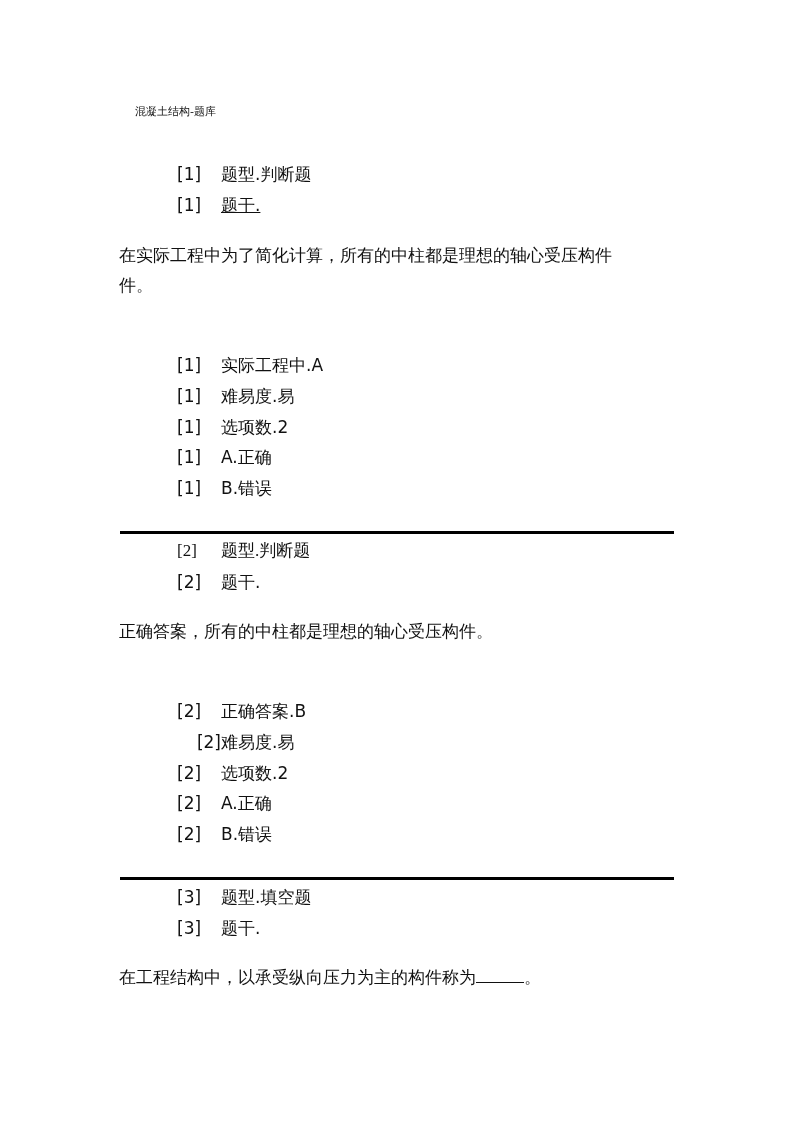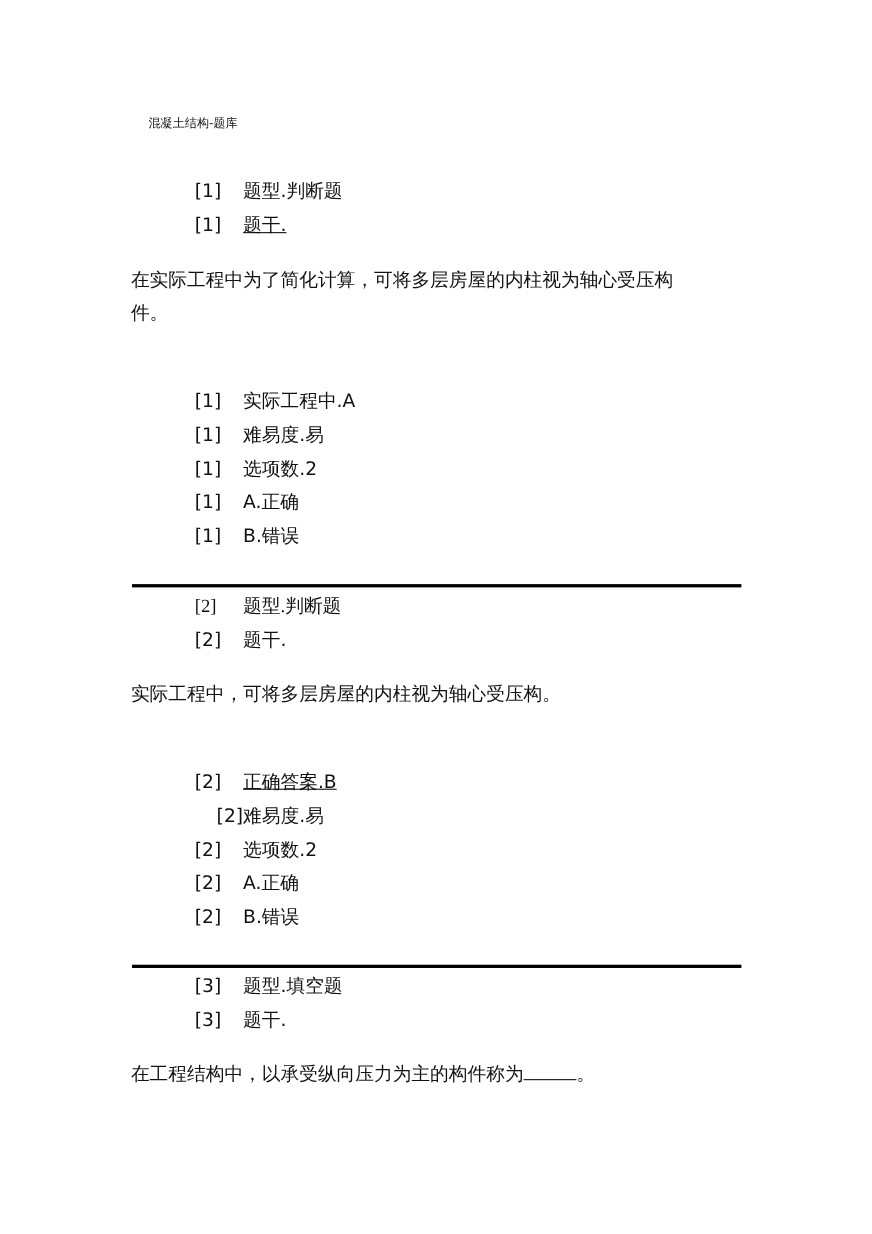--- a/index.html
+++ b/index.html
@@ -35,21 +35,21 @@
 
 <div class="doc-title">混凝土结构-题库</div>
 
 <div class="meta-line" style="top:163px;">
   <span class="idx">[1]</span><span>题型.判断题</span>
 </div>
 <div class="meta-line" style="top:194px;text-decoration:underline;">
   <span class="idx">[1]</span><span>题干.</span>
 </div>
 <div class="stem" style="top:240px;">
-  <div>在实际工程中为了简化计算，可将多层房屋的内柱视为轴心受压构</div>
+  <div>在实际工程中为了简化计算，所有的中柱都是理想的轴心受压构件</div>
   <div>件。</div>
 </div>
 <div class="meta-line" style="top:354px;">
   <span class="idx">[1]</span><span>实际工程中.A</span>
 </div>
 <div class="meta-line" style="top:385px;">
   <span class="idx">[1]</span><span>难易度.易</span>
 </div>
 <div class="meta-line" style="top:416px;">
   <span class="idx">[1]</span><span>选项数.2</span>
@@ -63,23 +63,23 @@
 
 <div class="rule" style="top:531px;"></div>
 
 <div class="meta-line" style="top:540px;font-family:Liberation Serif, serif;">
   <span class="idx">[2]</span><span>题型.判断题</span>
 </div>
 <div class="meta-line" style="top:571px;">
   <span class="idx">[2]</span><span>题干.</span>
 </div>
 <div class="stem" style="top:616px;">
-  <div>实际工程中，可将多层房屋的内柱视为轴心受压构。</div>
+  <div>正确答案，所有的中柱都是理想的轴心受压构件。</div>
 </div>
-<div class="meta-line" style="top:700px;text-decoration:underline;">
+<div class="meta-line" style="top:700px;">
   <span class="idx">[2]</span><span>正确答案.B</span>
 </div>
 <div class="meta-line" style="top:731px;text-align:right;">
   <span class="idx">[2]</span><span>难易度.易</span>
 </div>
 <div class="meta-line" style="top:762px;">
   <span class="idx">[2]</span><span>选项数.2</span>
 </div>
 <div class="meta-line" style="top:792px;">
   <span class="idx">[2]</span><span>A.正确</span>

